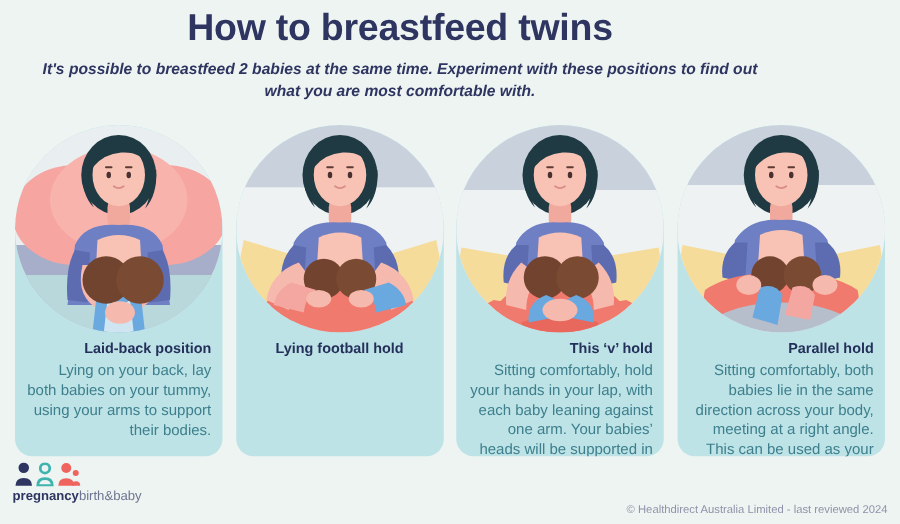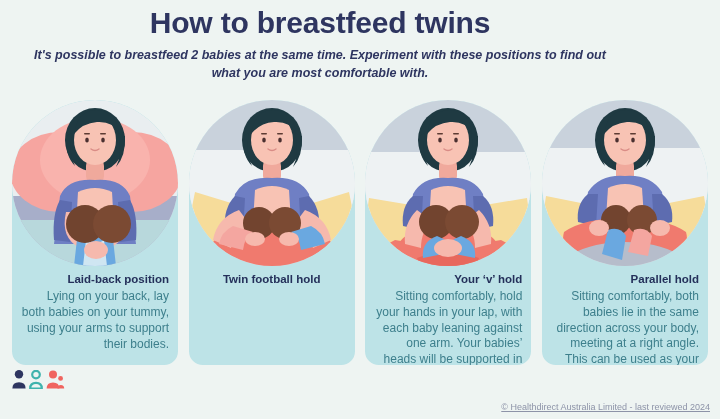--- a/index.html
+++ b/index.html
@@ -53,21 +53,21 @@
   
   .footer {
     position:absolute; left:0; bottom:0; width:720px; height:53px;
   }
   .logo { position:absolute; left:10px; top:4px; }
   .logo-mark { display:block; }
   .logo-word { margin-top:2px; font-size:10.5px; font-weight:bold; color:#2e3560; white-space:nowrap; }
   .logo-word .lt { font-weight:normal; color:#6f7590; }
   .copyright {
     position:absolute; right:10px; bottom:7px;
-    font-size:9px; color:#8d93a8; white-space:nowrap;text-decoration:underline;
+    font-size:9px; color:#8d93a8; white-space:nowrap;
   }
 </style>
 </head>
 <body>
 
 <div class="page">
 
   <div class="header">
     <h1 class="title">How to breastfeed twins</h1>
     <p class="subtitle">It's possible to breastfeed 2 babies at the same time. Experiment with these positions to find out what you are most comfortable with.</p>
@@ -181,21 +181,21 @@
 
             <path d="M44 126 q-12 6-14 18 l24 6 q2-14 10-18z" fill="#f4a6a0"></path>
             <path d="M122 126 q12 6 14 18 l-24 6 q-2-14-10-18z" fill="#6aa8e0"></path>
 
             <ellipse cx="66" cy="139" rx="10" ry="7" fill="#f6b9ad"></ellipse>
             <ellipse cx="100" cy="139" rx="10" ry="7" fill="#f6b9ad"></ellipse>
           </g>
         </svg>
       </div>
       <div class="cap">
-        <div class="cap-title">Twin football hold</div>
+        <div class="cap-title">Lying football hold</div>
       </div>
     </div>
 
     <div class="card card--c3">
       <div class="illus">
         <svg viewBox="0 0 166 166" xmlns="http://www.w3.org/2000/svg" aria-hidden="true">
           <defs>
               <clipPath id="clip3">
                 <circle cx="83" cy="83" r="83"></circle>
               </clipPath>
@@ -238,21 +238,21 @@
             <circle cx="71" cy="122" r="17" fill="#00000012"></circle>
             <circle cx="97" cy="122" r="17" fill="#7b4a33"></circle>
             <path d="M72 136 q12 4 16 16 l-30 6 q-2-16 14-22z" fill="#6aa8e0"></path>
             <path d="M96 136 q-12 4-16 16 l30 6 q2-16-14-22z" fill="#6aa8e0"></path>
 
             <ellipse cx="83" cy="148" rx="14" ry="9" fill="#f6b9ad"></ellipse>
           </g>
         </svg>
       </div>
       <div class="cap">
-        <div class="cap-title">Your ‘v’ hold</div>
+        <div class="cap-title">This ‘v’ hold</div>
         <div class="cap-body">Sitting comfortably, hold your hands in your lap, with each baby leaning against one arm. Your babies’ heads will be supported in the crook of your elbow.</div>
       </div>
     </div>
 
     <div class="card card--c4">
       <div class="illus">
         <svg viewBox="0 0 166 166" xmlns="http://www.w3.org/2000/svg" aria-hidden="true">
           <defs>
               <clipPath id="clip4">
                 <circle cx="83" cy="83" r="83"></circle>
@@ -312,17 +312,20 @@
       <svg class="logo-mark" width="56" height="19" viewBox="0 0 56 19" xmlns="http://www.w3.org/2000/svg" aria-hidden="true">
         <circle cx="9" cy="4.2" r="4.2" fill="#2e3560"></circle>
         <path d="M2.4 18.5 q0-6.2 6.6-6.2 q6.6 0 6.6 6.2z" fill="#2e3560"></path>
         <circle cx="26" cy="4.6" r="3.8" fill="none" stroke="#3fb3ad" stroke-width="2.2"></circle>
         <path d="M20.2 18.5 q0-5.6 5.8-5.6 q5.8 0 5.8 5.6z" fill="none" stroke="#3fb3ad" stroke-width="2.2"></path>
         <circle cx="43" cy="4.4" r="4" fill="#f0645f"></circle>
         <path d="M36.6 18.5 q0-6 6.4-6 q6.4 0 6.4 6z" fill="#f0645f"></path>
         <circle cx="50.6" cy="8.4" r="2.4" fill="#f0645f"></circle>
         <path d="M47.4 18.5 q0-3.6 3.4-3.6 q3.4 0 3.4 3.6z" fill="#f0645f"></path>
       </svg>
+      <div class="logo-word">
+        <span>pregnancy</span><span class="lt">birth&amp;baby</span>
+      </div>
     </div>
     <div class="copyright">© Healthdirect Australia Limited - last reviewed 2024</div>
   </div>
 
 </div>
 
 </body></html>

